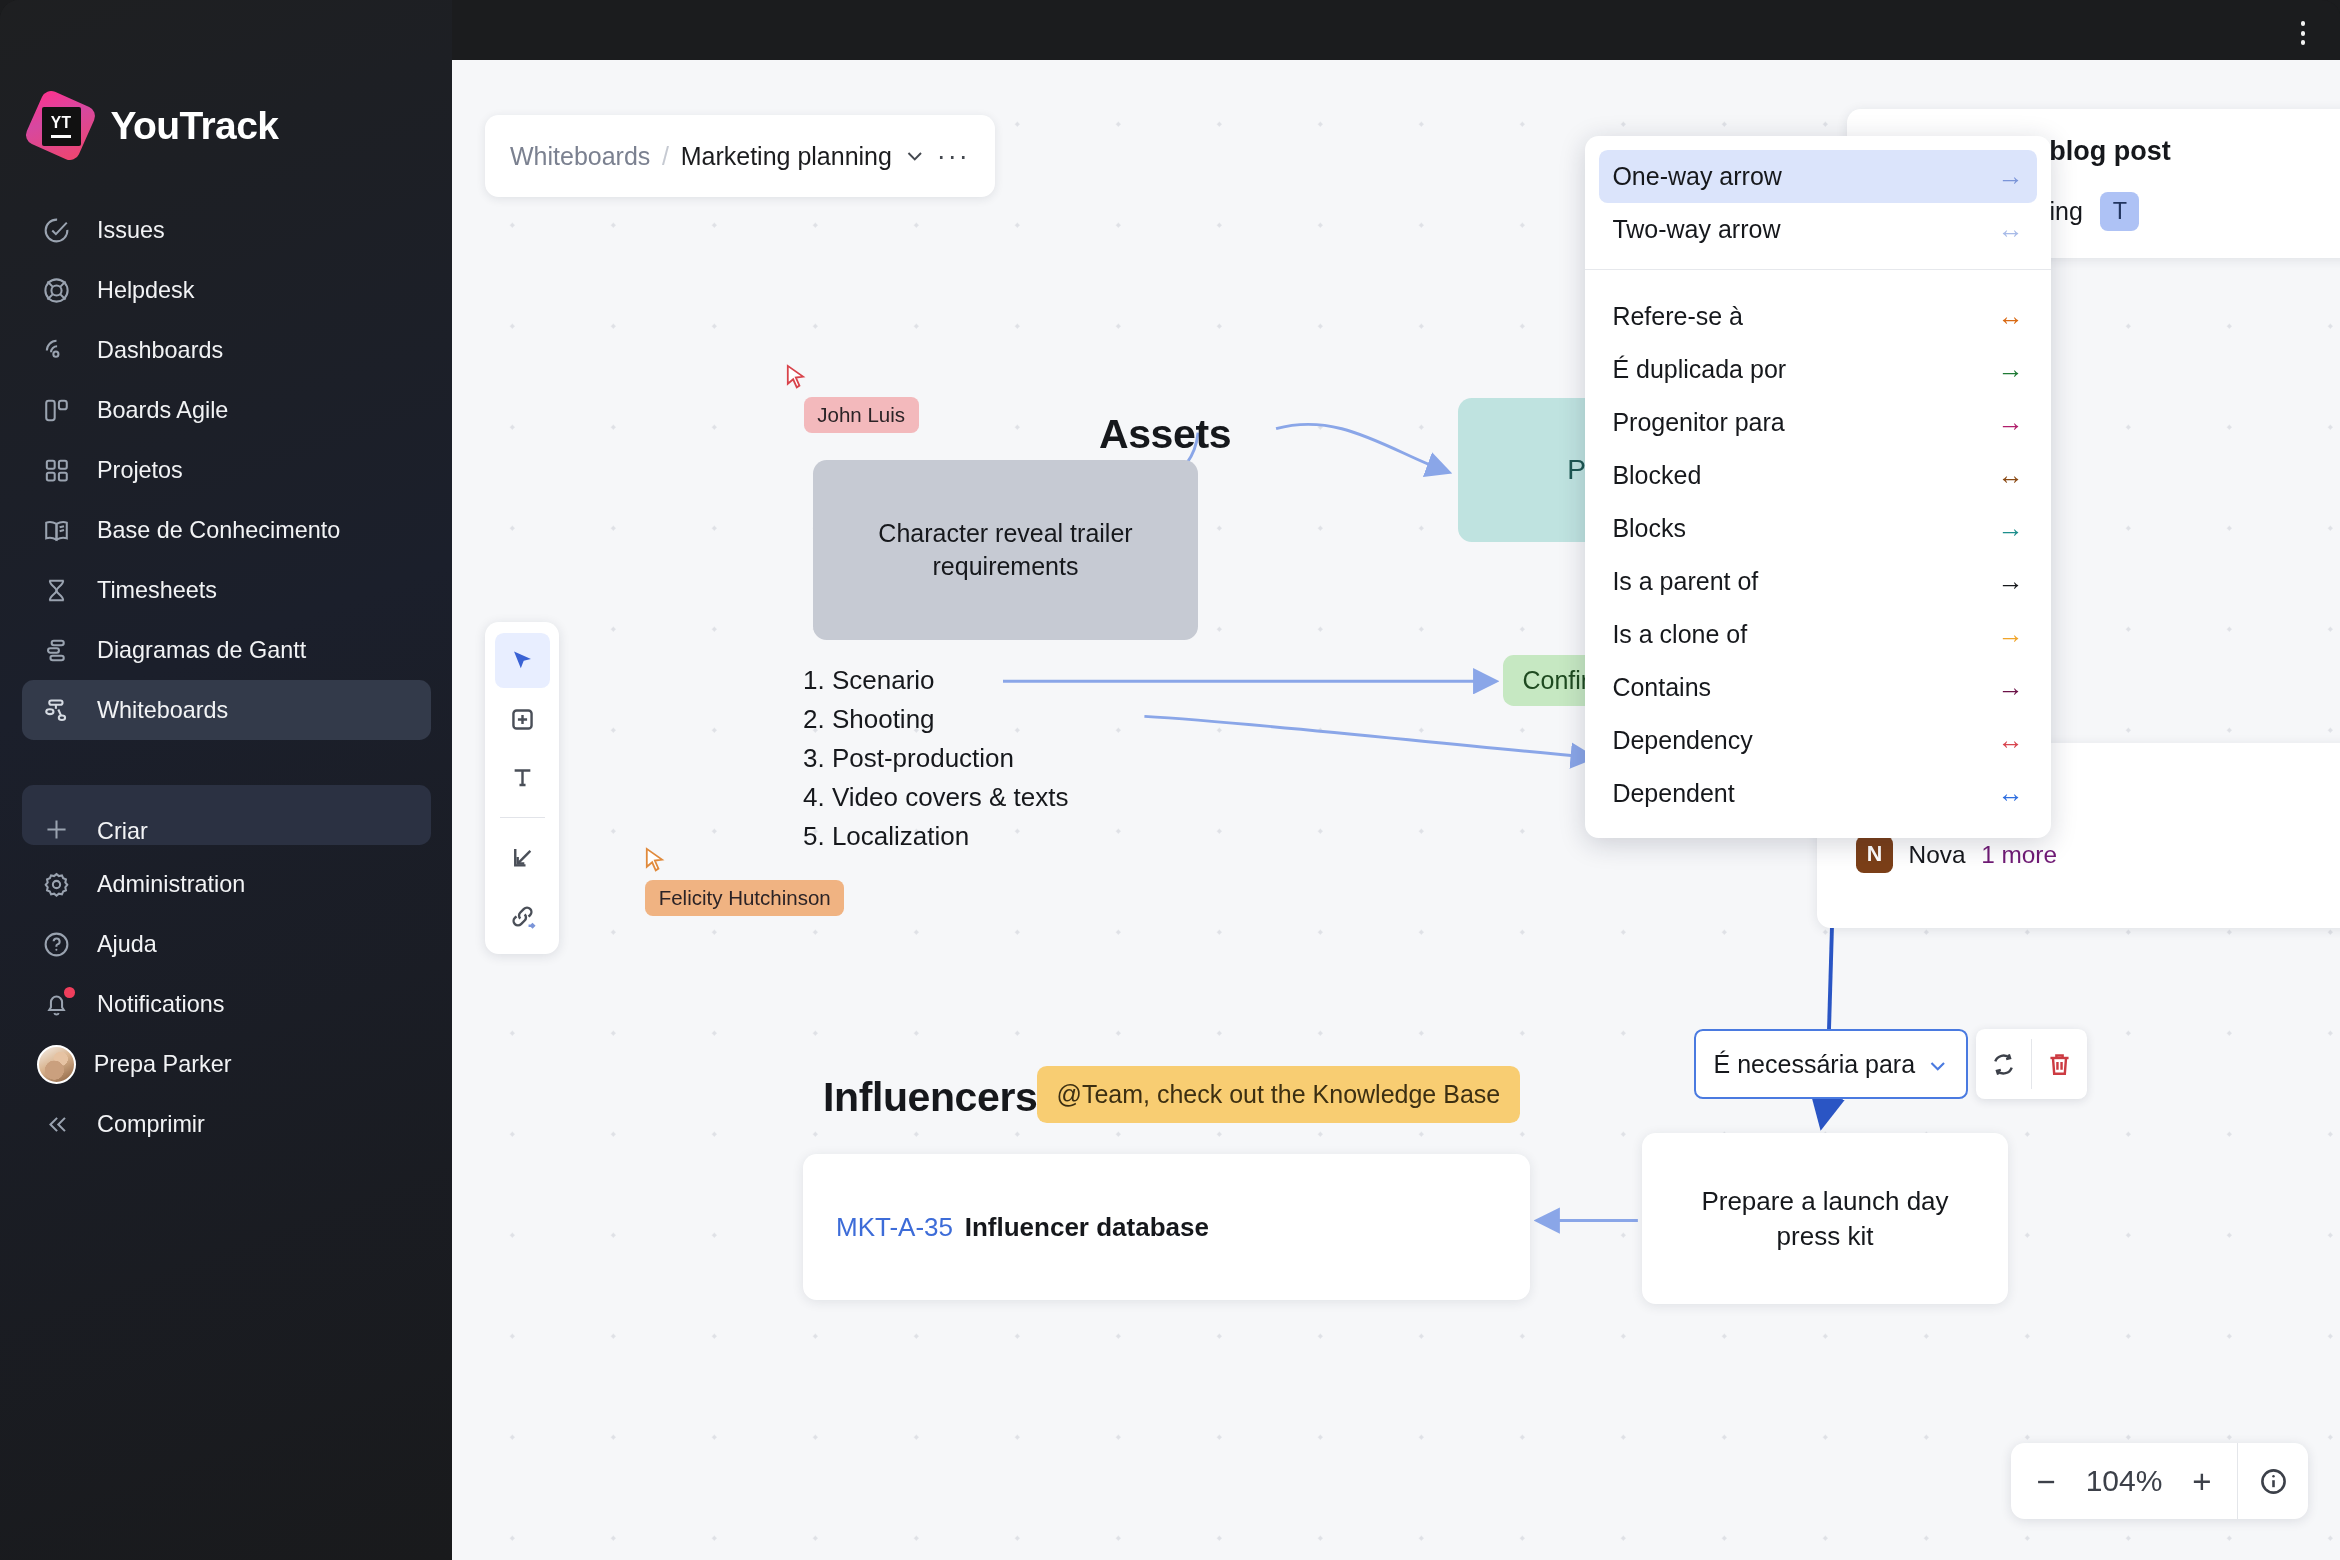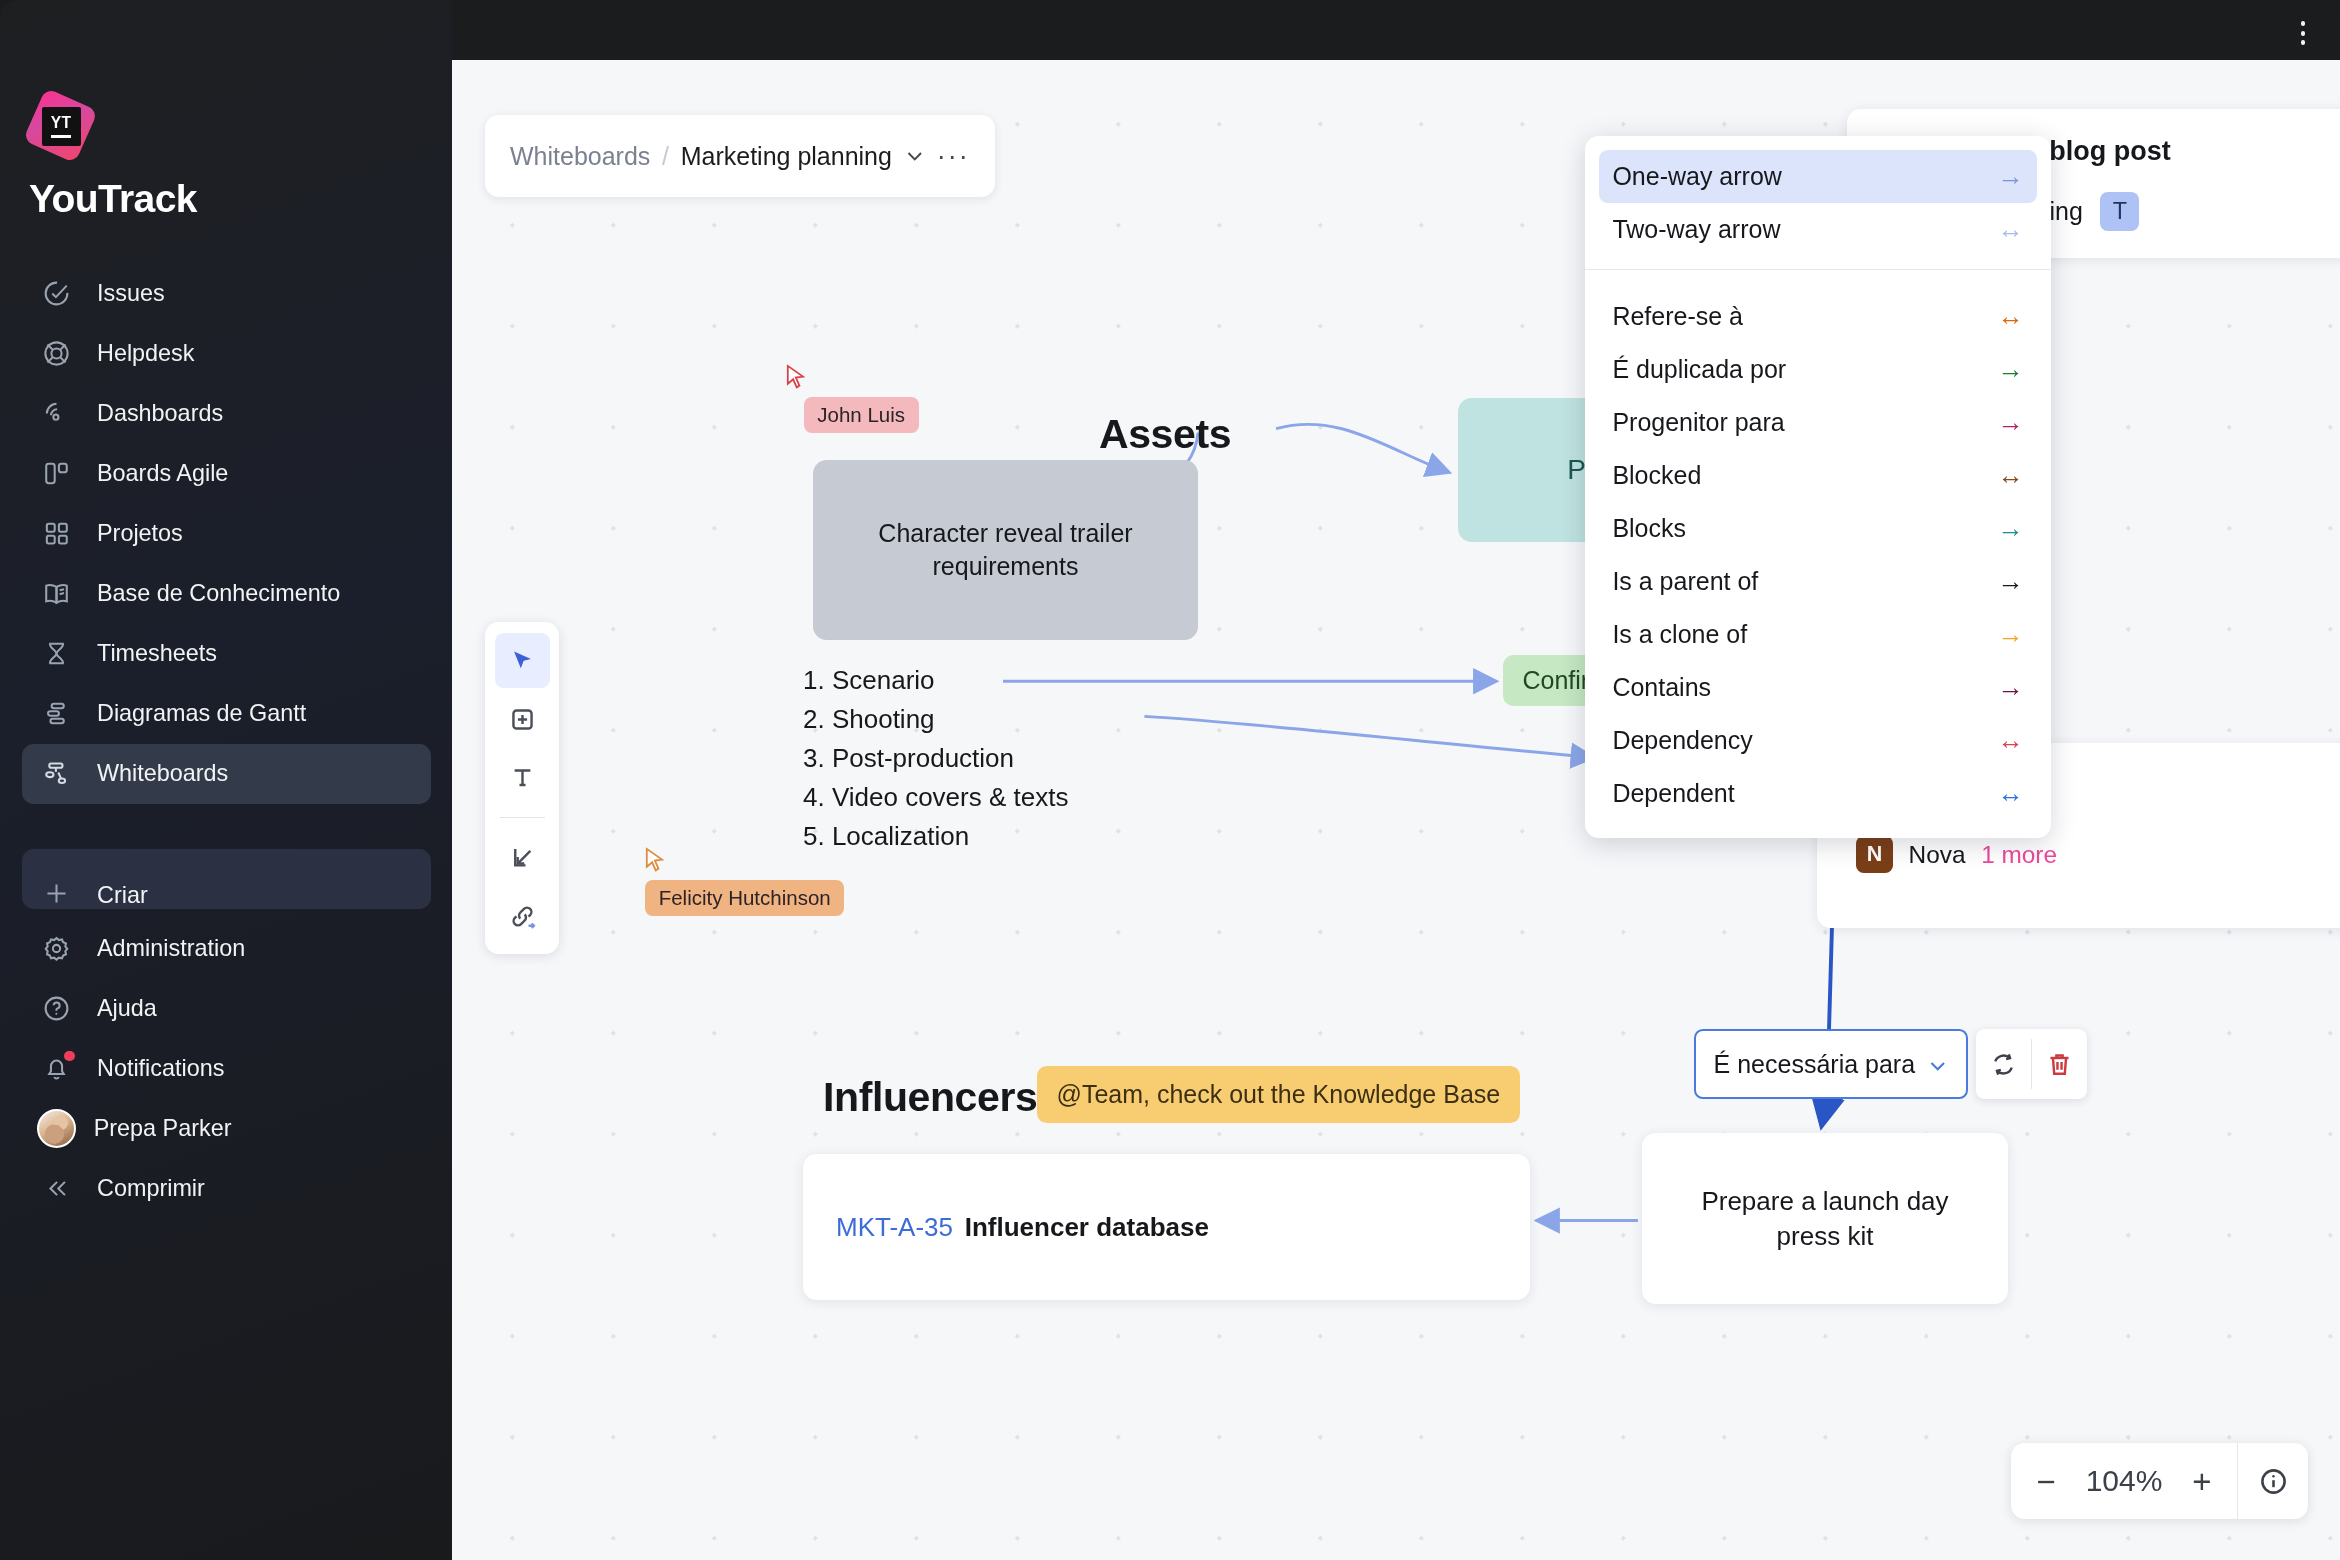--- a/index.html
+++ b/index.html
@@ -30,21 +30,21 @@
     display: flex; flex-direction: column; align-items: center; justify-content: center; gap: 4.9px;
   }
   #kebab i { display: block; width: 4.9px; height: 4.9px; border-radius: 50%; background: #f2f2f2; }
 
   
   #sidebar {
     position: absolute; left: 0; top: 0; width: 452px; height: 1560px;
     background: linear-gradient(160deg, #1e1f21 0%, #1b1f2b 42%, #191a1c 100%);
     padding-top: 60px;
   }
-  #brand { display: flex; gap: 19.5px; padding: 35px 0 0 29px; flex-direction: column; }
+  #brand { display: flex; align-items: center; gap: 19.5px; padding: 35px 0 0 29px; }
   #logo-mark { position: relative; width: 62px; height: 62px; }
   #logo-mark .blob {
     position: absolute; left: 2.9px; top: 2px; width: 57px; height: 57px;
     background: linear-gradient(135deg, #ff318c 0%, #d648a0 40%, #f0456c 100%);
     border-radius: 9.8px; transform: rotate(24deg);
   }
   #logo-mark .sq {
     position: absolute; left: 12.7px; top: 11.7px; width: 39px; height: 39px;
     background: #111; border-radius: 2px;
     display: flex; flex-direction: column; align-items: center; justify-content: center;
@@ -239,21 +239,21 @@
     box-shadow: 0 2px 11.7px rgba(25,35,60,.10);
     padding: 33px 39px;
   }
   #campaign-title { font-size: 29px; font-weight: 700; color: #16181c; white-space: nowrap; }
   #campaign-meta { display: flex; align-items: center; gap: 15.6px; margin-top: 27px; }
   #camp-ava {
     width: 37px; height: 37px; border-radius: 7.8px; background: #7b3f18;
     color: #fff; font-size: 21.5px; font-weight: 700; display: flex; align-items: center; justify-content: center;
   }
   #camp-user { font-size: 24.4px; color: #16181c; }
-  #camp-more { font-size: 24.4px; color: #ec4899; }
+  #camp-more { font-size: 24.4px; color: #701a75; }
 
   
   #dropdown {
     position: absolute; left: 1133px; top: 76px; width: 466px;
     background: #fff; border-radius: 13.7px;
     box-shadow: 0 5.9px 27px rgba(20,30,55,.18);
     padding: 13.7px 0 17.6px; z-index: 40;
   }
   .dd-item {
     display: flex; align-items: center; justify-content: space-between;

